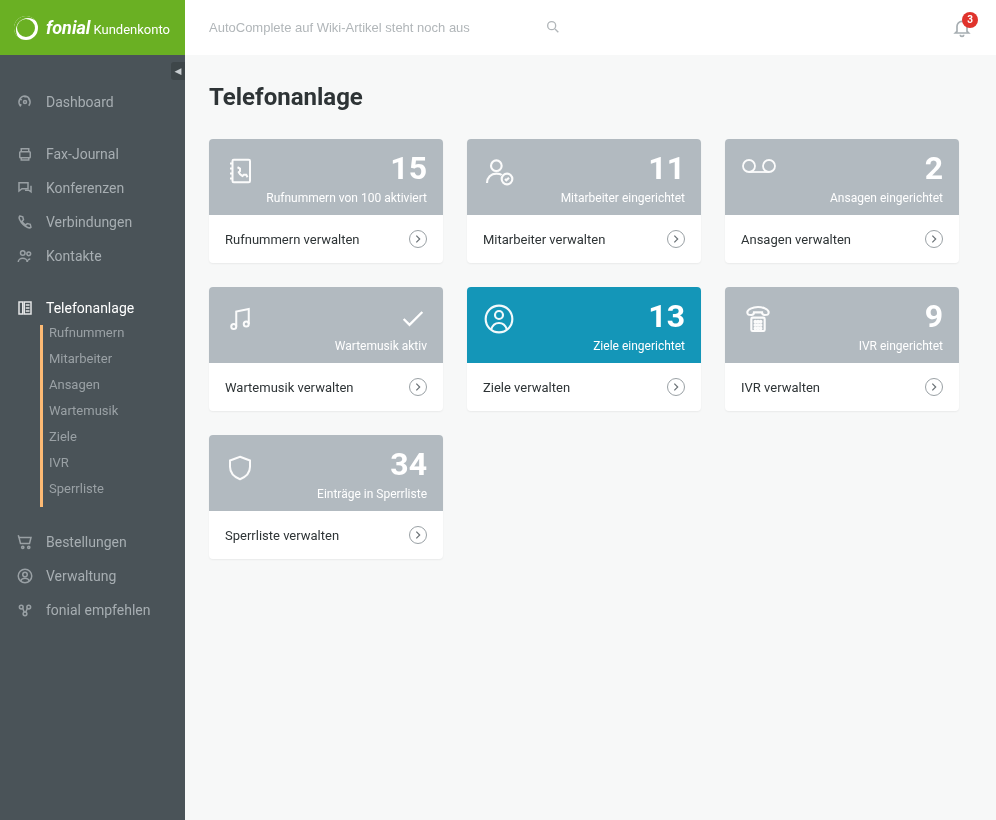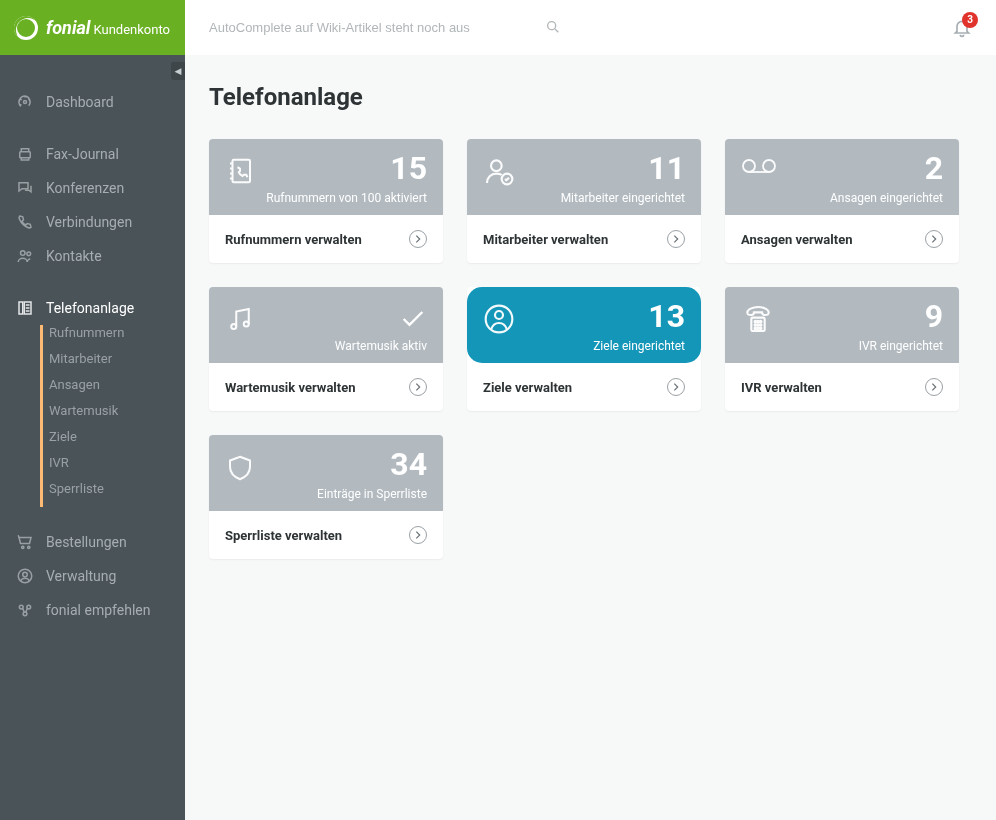--- a/index.html
+++ b/index.html
@@ -32,27 +32,27 @@
   .topbar-spacer { flex:1; }
   .bell-wrap { position:relative; cursor:pointer; color:#a7aeb2; }
   .bell-badge { position:absolute; top:-6px; right:-6px; min-width:16px; height:16px; border-radius:8px; background:#e0332c; color:#fff; font-size:10px; font-weight:700; display:flex; align-items:center; justify-content:center; padding: 0 3px; }
 
   .content { padding: 28px 24px; }
   .page-title { font-size: 24px; font-weight: 700; color:#2e3436; margin-bottom: 28px; }
 
   .cards { display:grid; grid-template-columns: repeat(3, 234px); gap: 24px; }
   .card { width:234px; border-radius:4px; overflow:hidden; box-shadow: 0 1px 2px rgba(0,0,0,0.06); background:#fff; display:flex; flex-direction:column; }
   .card-top { height:76px; background:#b2bac0; color:#fff; position:relative; padding:14px 16px; }
-  .card-top.highlight { background:#1496b8;border-radius:15px; }
+  .card-top.highlight { background:#1496b8; }
   .card-top .card-icon { position:absolute; left:16px; top:16px; opacity:0.95; }
   .card-top .value { position:absolute; right:16px; top:10px; font-size:32px; font-weight:700; }
   .card-top .value.check { font-size: 26px; top:18px; }
   .card-top .desc { position:absolute; right:16px; bottom:10px; font-size:12px; text-align:left;margin-left:8px; }
   .card-bottom { height:48px; display:flex; align-items:center; justify-content:space-between; padding:0 16px; cursor:pointer; }
-  .card-bottom .label { font-size:13px; font-weight:700; color:#2e3436; }
+  .card-bottom .label { font-size:13px; font-weight:400; color:#2e3436; }
   .card-bottom .arrow { width:18px; height:18px; border:1px solid #9aa1a5; border-radius:50%; display:flex; align-items:center; justify-content:center; color:#6d7478; }
   .card-bottom .arrow svg { display:block; }
 
   svg { display:block; }
 </style>
 </head>
 <body>
 
 <div class="sidebar">
   <div class="brand">

